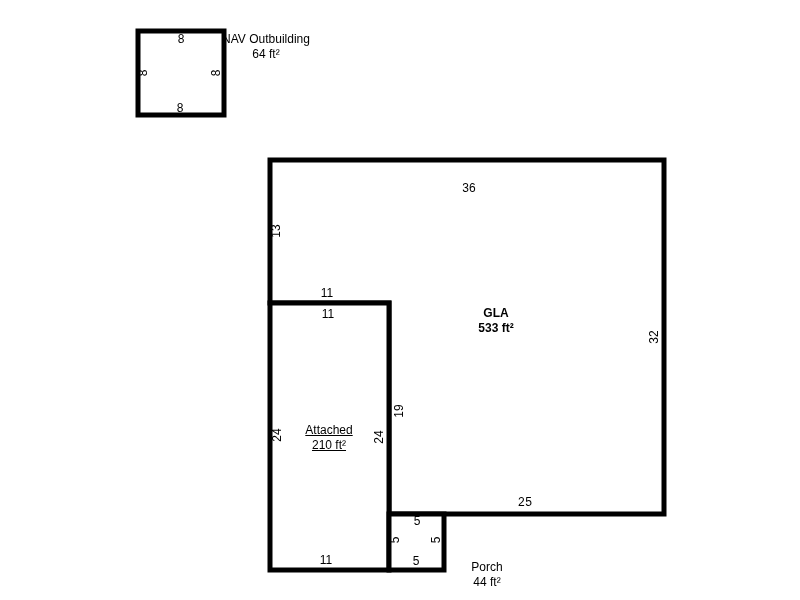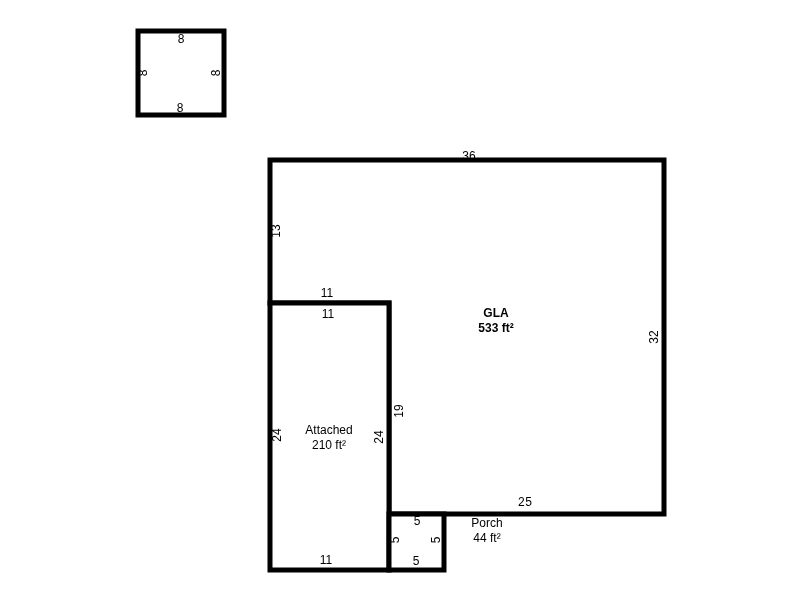--- a/index.html
+++ b/index.html
@@ -59,46 +59,50 @@
     <rect x="389" y="514" width="55" height="56" fill="#ffffff" stroke="#000000" stroke-width="5"></rect>
 
     <rect x="138" y="31" width="86" height="84" fill="#ffffff" stroke="#000000" stroke-width="5"></rect>
   </svg>
 
   <div class="lbl" style="left:181px; top:39px;">8</div>
   <div class="lbl rot" style="left:143px; top:73px;">8</div>
   <div class="lbl rot" style="left:216px; top:73px;">8</div>
   <div class="lbl" style="left:180px; top:108px;">8</div>
 
+  <div class="block" style="left:266px; top:47px;">
+    <div>NAV Outbuilding</div>
+    <div>64 ft²</div>
+  </div>
 
-  <div class="lbl" style="left:469px; top:156px;">36</div>
+  <div class="lbl" style="left:469px; top:188px;">36</div>
   <div class="lbl rot" style="left:276px; top:231px;">13</div>
   <div class="lbl rot" style="left:654px; top:337px;">32</div>
   <div class="lbl" style="left:327px; top:293px;">11</div>
   <div class="lbl rot" style="left:399px; top:411px;">19</div>
   <div class="lbl" style="left:525px; top:503px;font-family:Liberation Mono, monospace;">25</div>
 
   <div class="block" style="left:496px; top:321px;font-weight:bold;">
     <div>GLA</div>
     <div>533 ft²</div>
   </div>
 
   <div class="lbl" style="left:328px; top:314px;">11</div>
   <div class="lbl rot" style="left:277px; top:435px;">24</div>
   <div class="lbl rot" style="left:379px; top:437px;">24</div>
   <div class="lbl" style="left:326px; top:560px;">11</div>
 
-  <div class="block" style="left:329px; top:438px;">
+  <div class="block" style="left:329px; top:438px;text-decoration:underline;">
     <div>Attached</div>
     <div>210 ft²</div>
   </div>
 
   <div class="lbl" style="left:417px; top:521px;">5</div>
   <div class="lbl rot" style="left:395px; top:540px;">5</div>
   <div class="lbl rot" style="left:436px; top:540px;">5</div>
   <div class="lbl" style="left:416px; top:561px;">5</div>
 
-  <div class="block" style="left:487px; top:531px;">
+  <div class="block" style="left:487px; top:575px;">
     <div>Porch</div>
     <div>44 ft²</div>
   </div>
 
 </div>
 
 </body></html>

